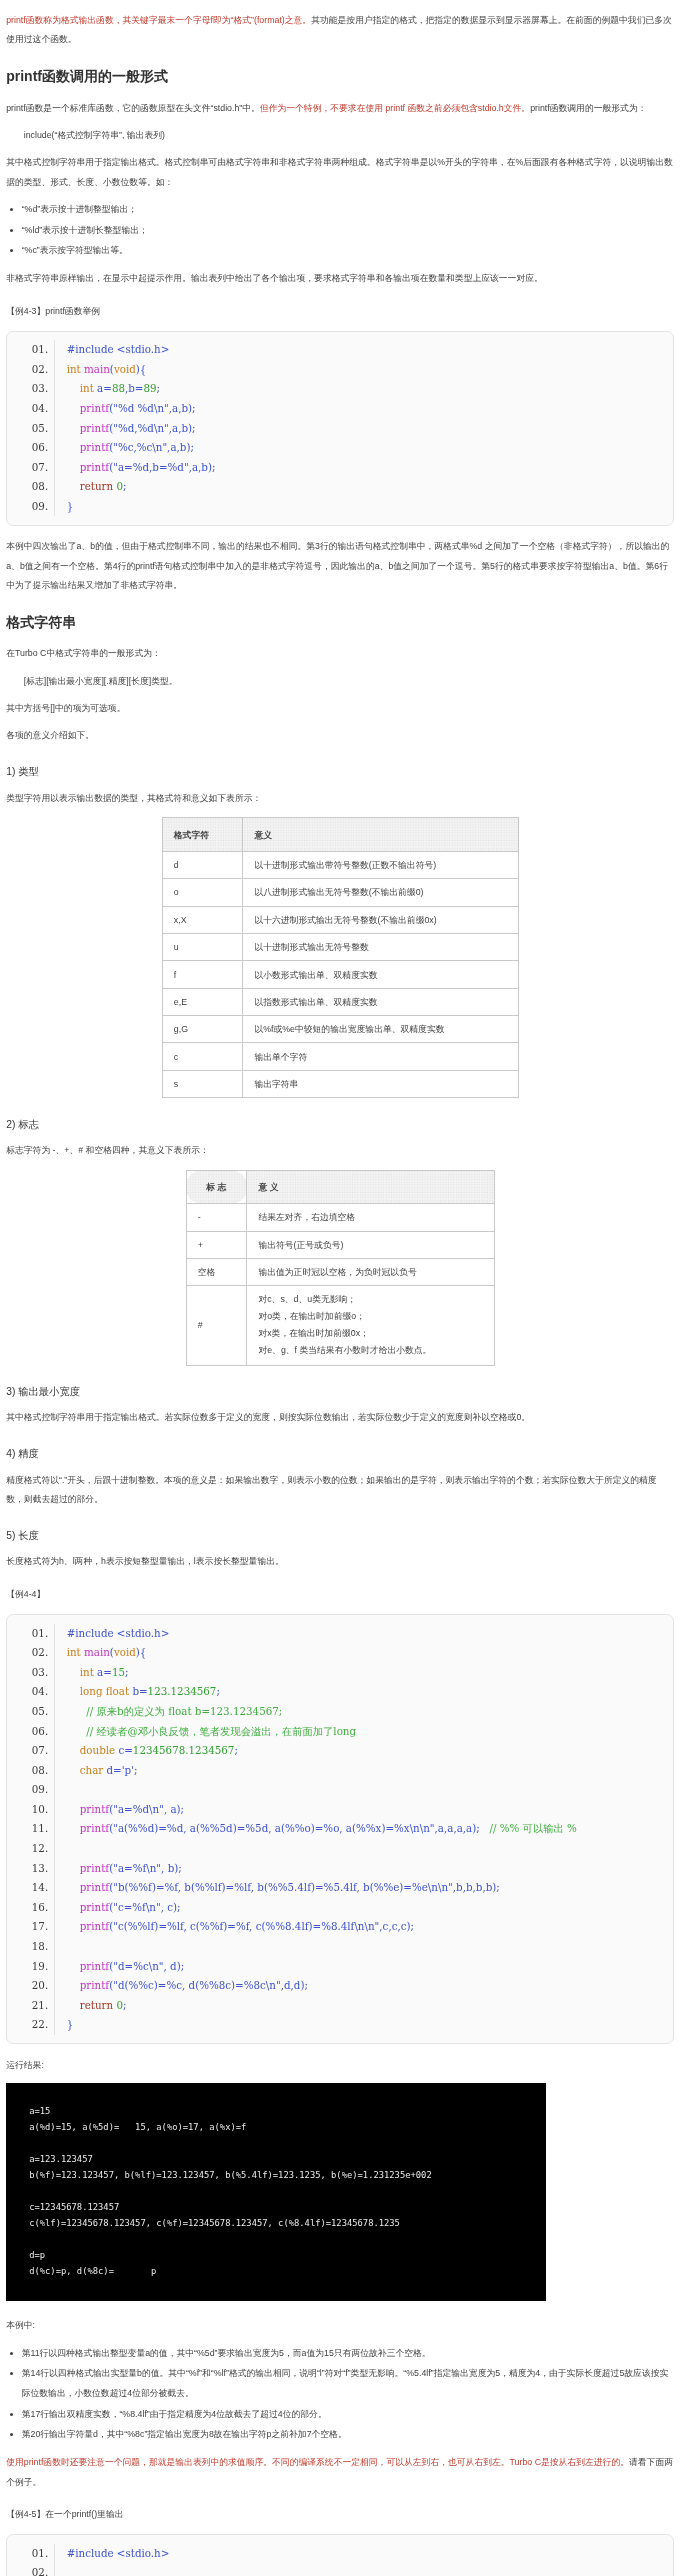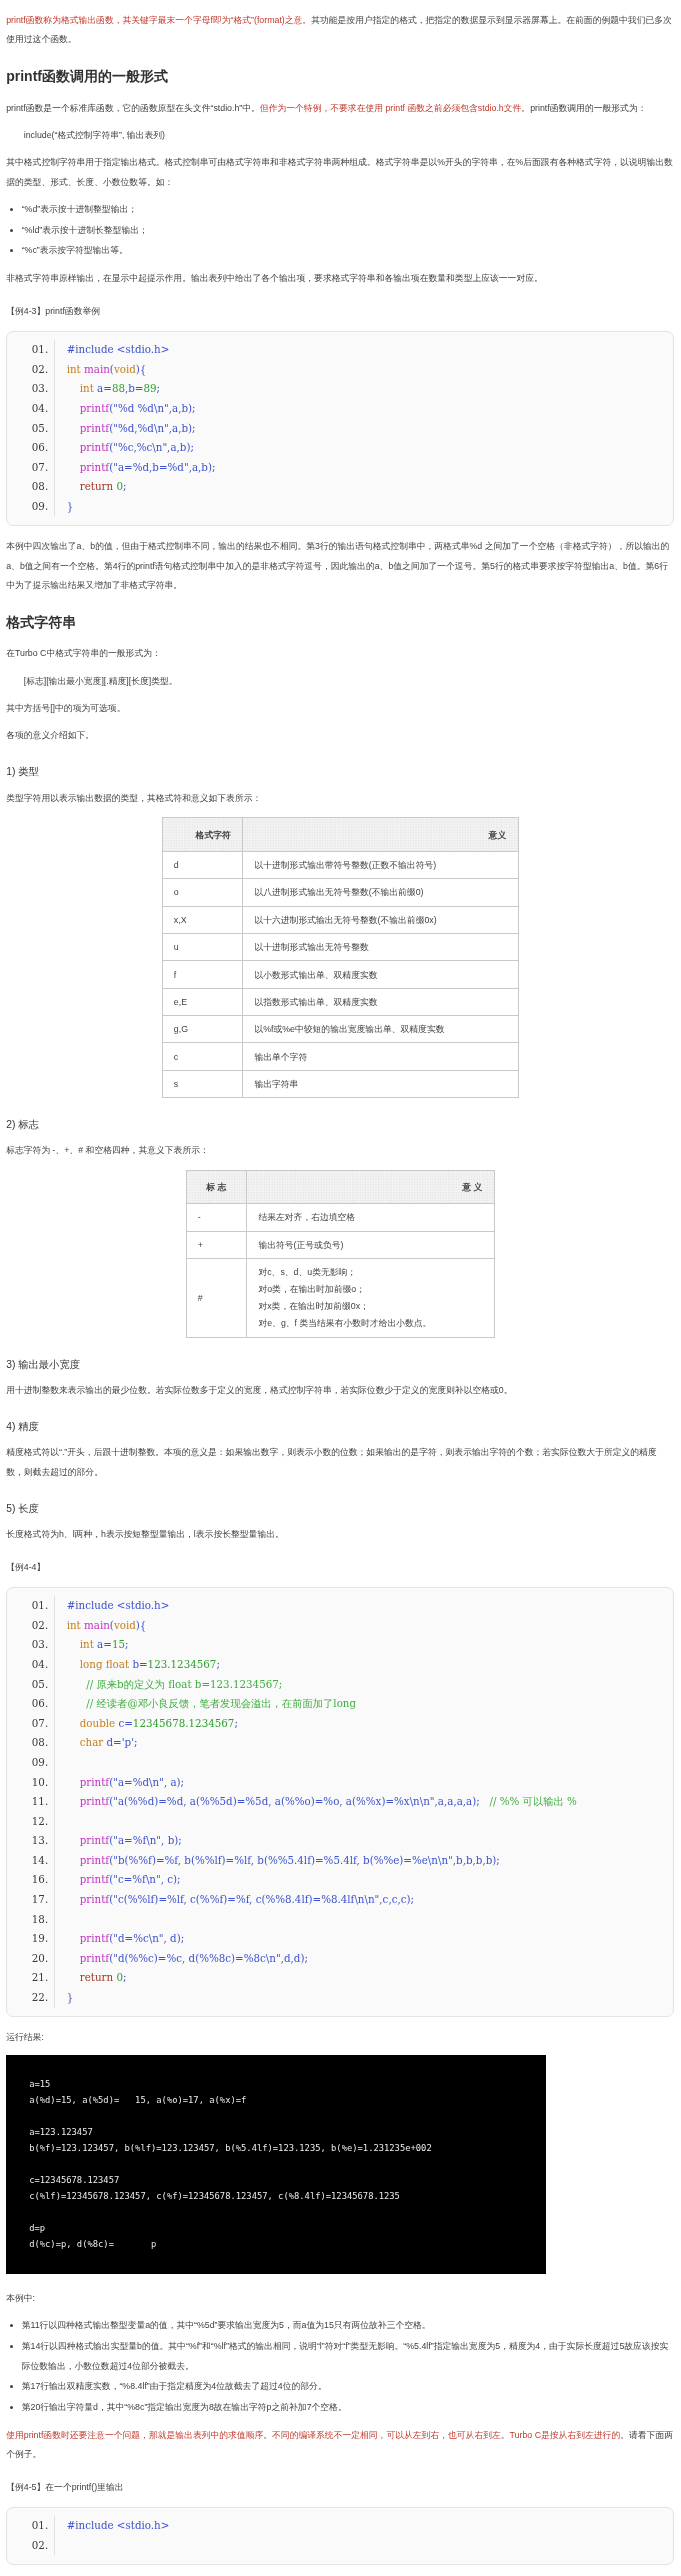--- a/index.html
+++ b/index.html
@@ -52,28 +52,28 @@
     text-align:left;
     font-weight:normal;
     line-height:16px;
     vertical-align:middle;
   }
   table.meaning th{
     background-color:#f2f2f2;
     background-image:radial-gradient(#dcdcdc 0.5px, rgba(0,0,0,0) 0.5px);
     background-size:2.6px 2.6px;
     font-weight:bold;
-    text-align:right;
+    text-align:left;
     padding:8.2px 11.3px;
   }
   table.tbl-type{width:357px;}
   table.tbl-type td.key,table.tbl-type th.key{width:57px;}
   table.tbl-flag{width:309px;}
   table.tbl-flag td.key,table.tbl-flag th.key{width:37px;text-align:left;}
-  table.tbl-flag th.key{text-align:center;}
+  table.tbl-flag th.key{text-align:center;border-radius:16px;}
   td .cell-line{line-height:17px;}
 
   
   .terminal{
     background:#000;color:#ececec;
     font-family:"DejaVu Sans Mono",monospace;
     font-size:8.8px;line-height:16px;
     width:540px;box-sizing:border-box;
     padding:20.6px 23px 21.6px;
     margin:4.1px 0 15.5px;
@@ -212,33 +212,37 @@
     <tbody>
       <tr>
         <td class="key">-</td>
         <td>结果左对齐，右边填空格</td>
       </tr>
       <tr>
         <td class="key">+</td>
         <td>输出符号(正号或负号)</td>
       </tr>
       <tr>
+        <td class="key">空格</td>
+        <td>输出值为正时冠以空格，为负时冠以负号</td>
+      </tr>
+      <tr>
         <td class="key">#</td>
         <td>
           <div class="cell-line">对c、s、d、u类无影响；</div>
           <div class="cell-line">对o类，在输出时加前缀o；</div>
           <div class="cell-line">对x类，在输出时加前缀0x；</div>
           <div class="cell-line">对e、g、f 类当结果有小数时才给出小数点。</div>
         </td>
       </tr>
     </tbody>
   </table>
 
 <h3>3) 输出最小宽度</h3>
-<p>用十进制整数来表示输出的最少位数。若实际位数多于定义的宽度，格式控制字符串，若实际位数少于定义的宽度则补以空格或0。</p>
+<p>其中格式控制字符串用于指定输出格式。若实际位数多于定义的宽度，则按实际位数输出，若实际位数少于定义的宽度则补以空格或0。</p>
 
 <h3>4) 精度</h3>
 <p>精度格式符以“.”开头，后跟十进制整数。本项的意义是：如果输出数字，则表示小数的位数；如果输出的是字符，则表示输出字符的个数；若实际位数大于所定义的精度数，则截去超过的部分。</p>
 
 <h3>5) 长度</h3>
 <p>长度格式符为h、l两种，h表示按短整型量输出，l表示按长整型量输出。</p>
 
 <p class="ex-title">【例4-4】</p>
 
 <div class="codebox">

